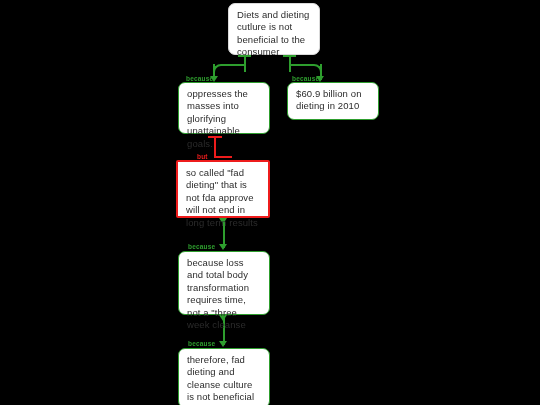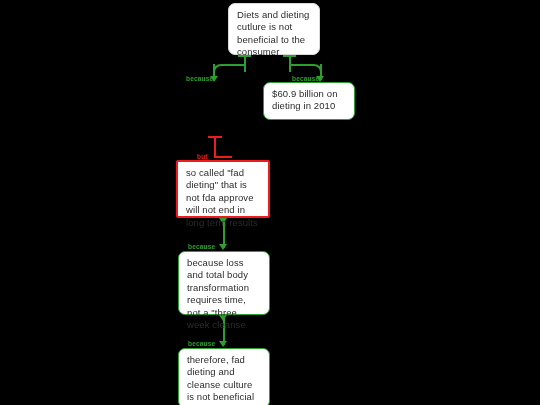--- a/index.html
+++ b/index.html
@@ -112,22 +112,23 @@
   <div class="edge-label" style="left:186px; top:75px;">because</div>
 
   <div class="seg" style="left:288.5px; top:64px; width:2px; height:8px;"></div>
   <div class="elbow" style="left:288.5px; top:64px; width:33px; height:16px;
               border-right-width:2px; border-top-width:2px;
               border-top-right-radius:8px;"></div>
   <div class="seg" style="left:319.5px; top:64px; width:2px; height:14px;"></div>
   <div class="arrow" style="left:316px; top:76px;"></div>
   <div class="edge-label" style="left:292px; top:75px;">because</div>
 
+  <div class="node green" style="left:178px; top:82px; width:92px; height:52px;">oppresses the masses into glorifying unattainable goals.</div>
 
-  <div class="node green" style="left:263px; top:82px; width:92px; height:38px;">$60.9 billion on dieting in 2010</div>
+  <div class="node green" style="left:287px; top:82px; width:92px; height:38px;">$60.9 billion on dieting in 2010</div>
 
   <div class="stub red" style="left:208px; top:136px; width:14px;"></div>
   <div class="seg red" style="left:214px; top:136px; width:2px; height:21px;"></div>
   <div class="stub red" style="left:214px; top:156px; width:18px;"></div>
   <div class="edge-label red" style="left:197px; top:153px;">but</div>
 
   <div class="node red" style="left:176px; top:160px; width:94px; height:58px;">so called "fad dieting" that is not fda approve will not end in long term results</div>
 
   <div class="arrow" style="left:219px; top:218px; border-top-color:#2e9e2e;"></div>
   <div class="seg" style="left:222.5px; top:220px; width:2px; height:28px;"></div>

